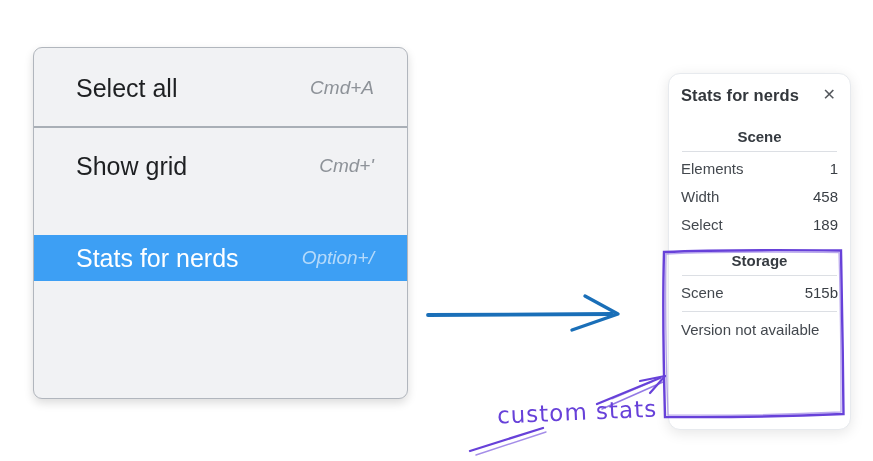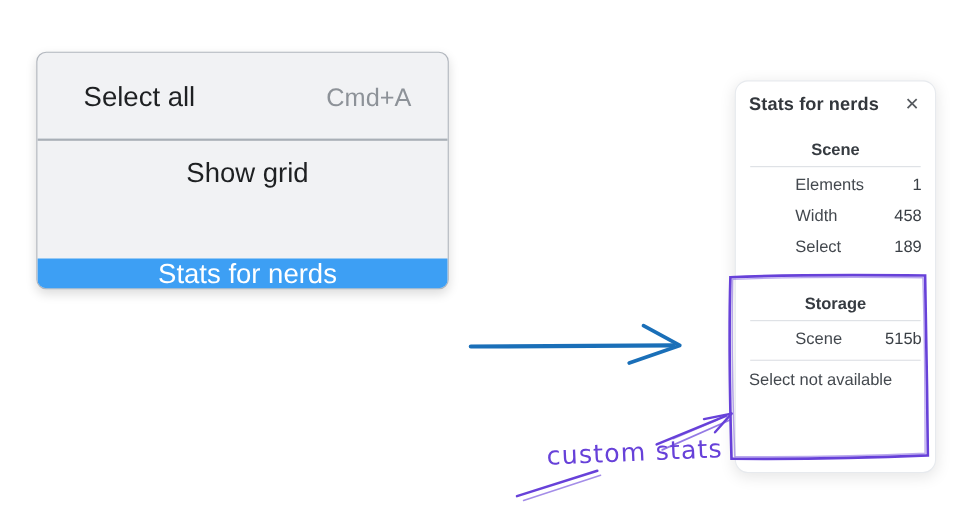--- a/index.html
+++ b/index.html
@@ -2,38 +2,38 @@
 <html><head>
 <meta charset="utf-8">
 <style>
   * { margin: 0; padding: 0; box-sizing: border-box; }
   html, body { width: 873px; height: 461px; background: #ffffff; overflow: hidden; }
   body { position: relative; font-family: "Liberation Sans", sans-serif; }
 
   
   .context-menu {
     position: absolute; left: 33px; top: 47px;
-    width: 375px; height: 216px;
+    width: 375px; height: 352px;
     background: #f1f2f4;
     border: 1px solid #b1b6bd;
     border-radius: 9px;
     box-shadow: 0 4px 10px rgba(0,0,0,0.14);
     overflow: hidden;
     padding-top: 18px; padding-bottom: 15px;
   }
   .menu-item {
     display: flex; justify-content: space-between; align-items: center;
     height: 44px;
     padding: 0 33px 0 42px;
     font-size: 25px;
     color: #1e2022;
     cursor: default;
   }
-  .menu-group-2 .menu-item { height: 46px; flex-direction: column; }
-  .menu-item .shortcut { color: #8d9298; font-size: 23px; }
+  .menu-group-2 .menu-item { height: 46px; }
+  .menu-item .shortcut { color: #8d9298; font-size: 19px; font-style: italic; }
   .menu-item.highlighted { background: #3d9ff4; color: #ffffff; }
   .menu-item.highlighted .shortcut { color: rgba(255,255,255,0.62); }
   .menu-divider {
     height: 0; border-top: 2px solid #a9afb6;
     margin: 16px 0 15px 0;
   }
 
   
   .stats-panel {
     position: absolute; left: 668px; top: 73px;
@@ -53,27 +53,27 @@
   .stats-title { font-size: 16.5px; font-weight: bold; color: #33373c; letter-spacing: 0.1px; }
   .stats-close {
     background: none; border: none; font-size: 16px; color: #55595e;
     cursor: pointer; line-height: 1; padding: 2px;
     font-family: "DejaVu Sans", sans-serif;
   }
   .section-heading {
     text-align: center; font-weight: bold; color: #363b41;
     font-size: 15px; margin-top: 22px; line-height: 20px;
   }
-  .section-heading.tight { margin-top: 28px; }
+  .section-heading.tight { margin-top: 12px; }
   .stats-hr { border: none; border-top: 1px solid #dcdfe4; margin: 4px 1px 3px 1px; }
   .stat-row {
     display: flex; justify-content: space-between;
     line-height: 28px;
   }
-  .stat-label { color: #43484e; margin-left: 42px; }
+  .stat-label { color: #43484e; }
   .stat-value { color: #3a3f45; }
   .version-note { line-height: 30px; margin-top: 3px; color: #43484e; }
 
   
   .overlay-svg {
     position: absolute; left: 0; top: 0; width: 873px; height: 461px;
     pointer-events: none; z-index: 10;
   }
 
   
@@ -96,25 +96,27 @@
       <span class="label">Select all</span>
       <span class="shortcut">Cmd+A</span>
     </div>
   </div>
 
   <div class="menu-divider"></div>
 
   <div class="menu-group-2">
     <div class="menu-item">
       <span class="label">Show grid</span>
+      <span class="shortcut">Cmd+'</span>
     </div>
     <div class="menu-item">
     </div>
     <div class="menu-item highlighted">
       <span class="label">Stats for nerds</span>
+      <span class="shortcut">Option+/</span>
     </div>
   </div>
 </div>
 
 <div class="stats-panel">
   <div class="stats-header">
     <span class="stats-title">Stats for nerds</span>
     <button class="stats-close">✕</button>
   </div>
 
@@ -134,21 +136,21 @@
   </div>
 
   <div class="section-heading tight">Storage</div>
   <hr class="stats-hr">
   <div class="stat-row">
     <span class="stat-label">Scene</span>
     <span class="stat-value">515b</span>
   </div>
 
   <hr class="stats-hr">
-  <div class="version-note">Select not available</div>
+  <div class="version-note">Version not available</div>
 </div>
 
 <svg class="overlay-svg" viewBox="0 0 873 461" xmlns="http://www.w3.org/2000/svg">
 
   <g stroke="#1a6fb8" stroke-linecap="round" stroke-linejoin="round" fill="none">
     <line x1="428" y1="315" x2="612" y2="314" stroke-width="3.8"></line>
     <path d="M585 296 L618 314 L572 330" stroke-width="3.4"></path>
   </g>
 
   <g fill="none" stroke="#6741d9" stroke-linecap="round">

